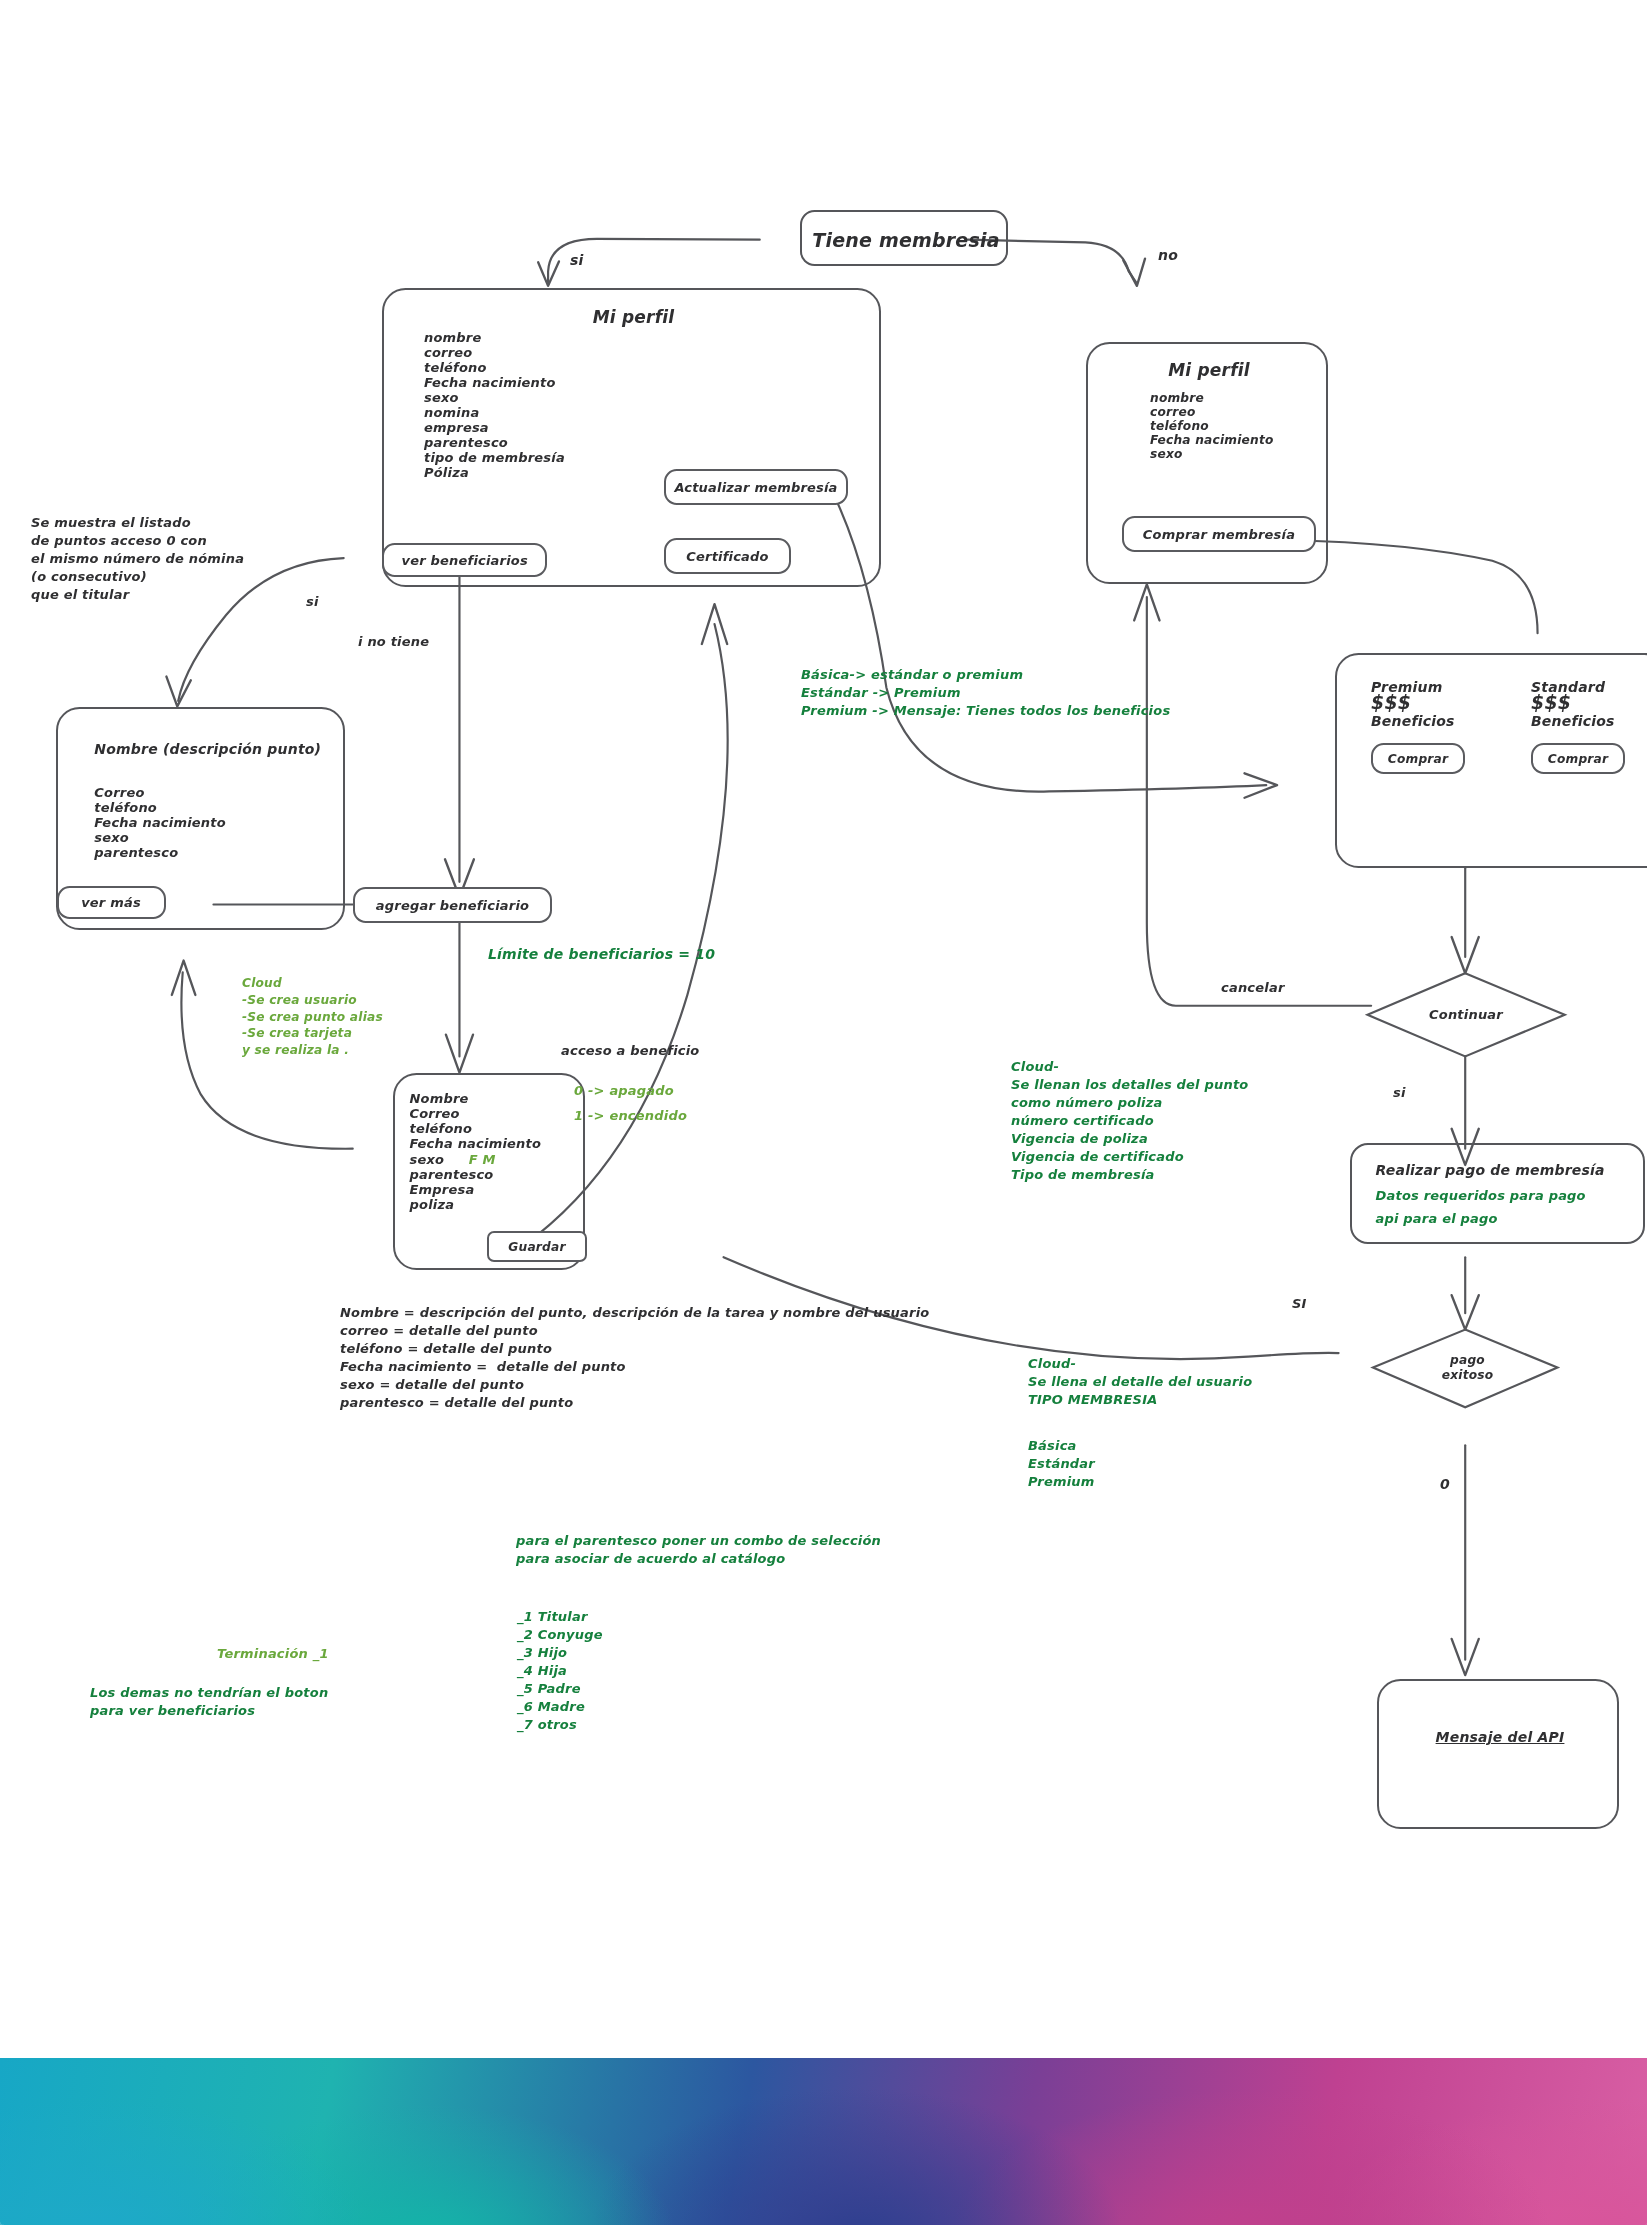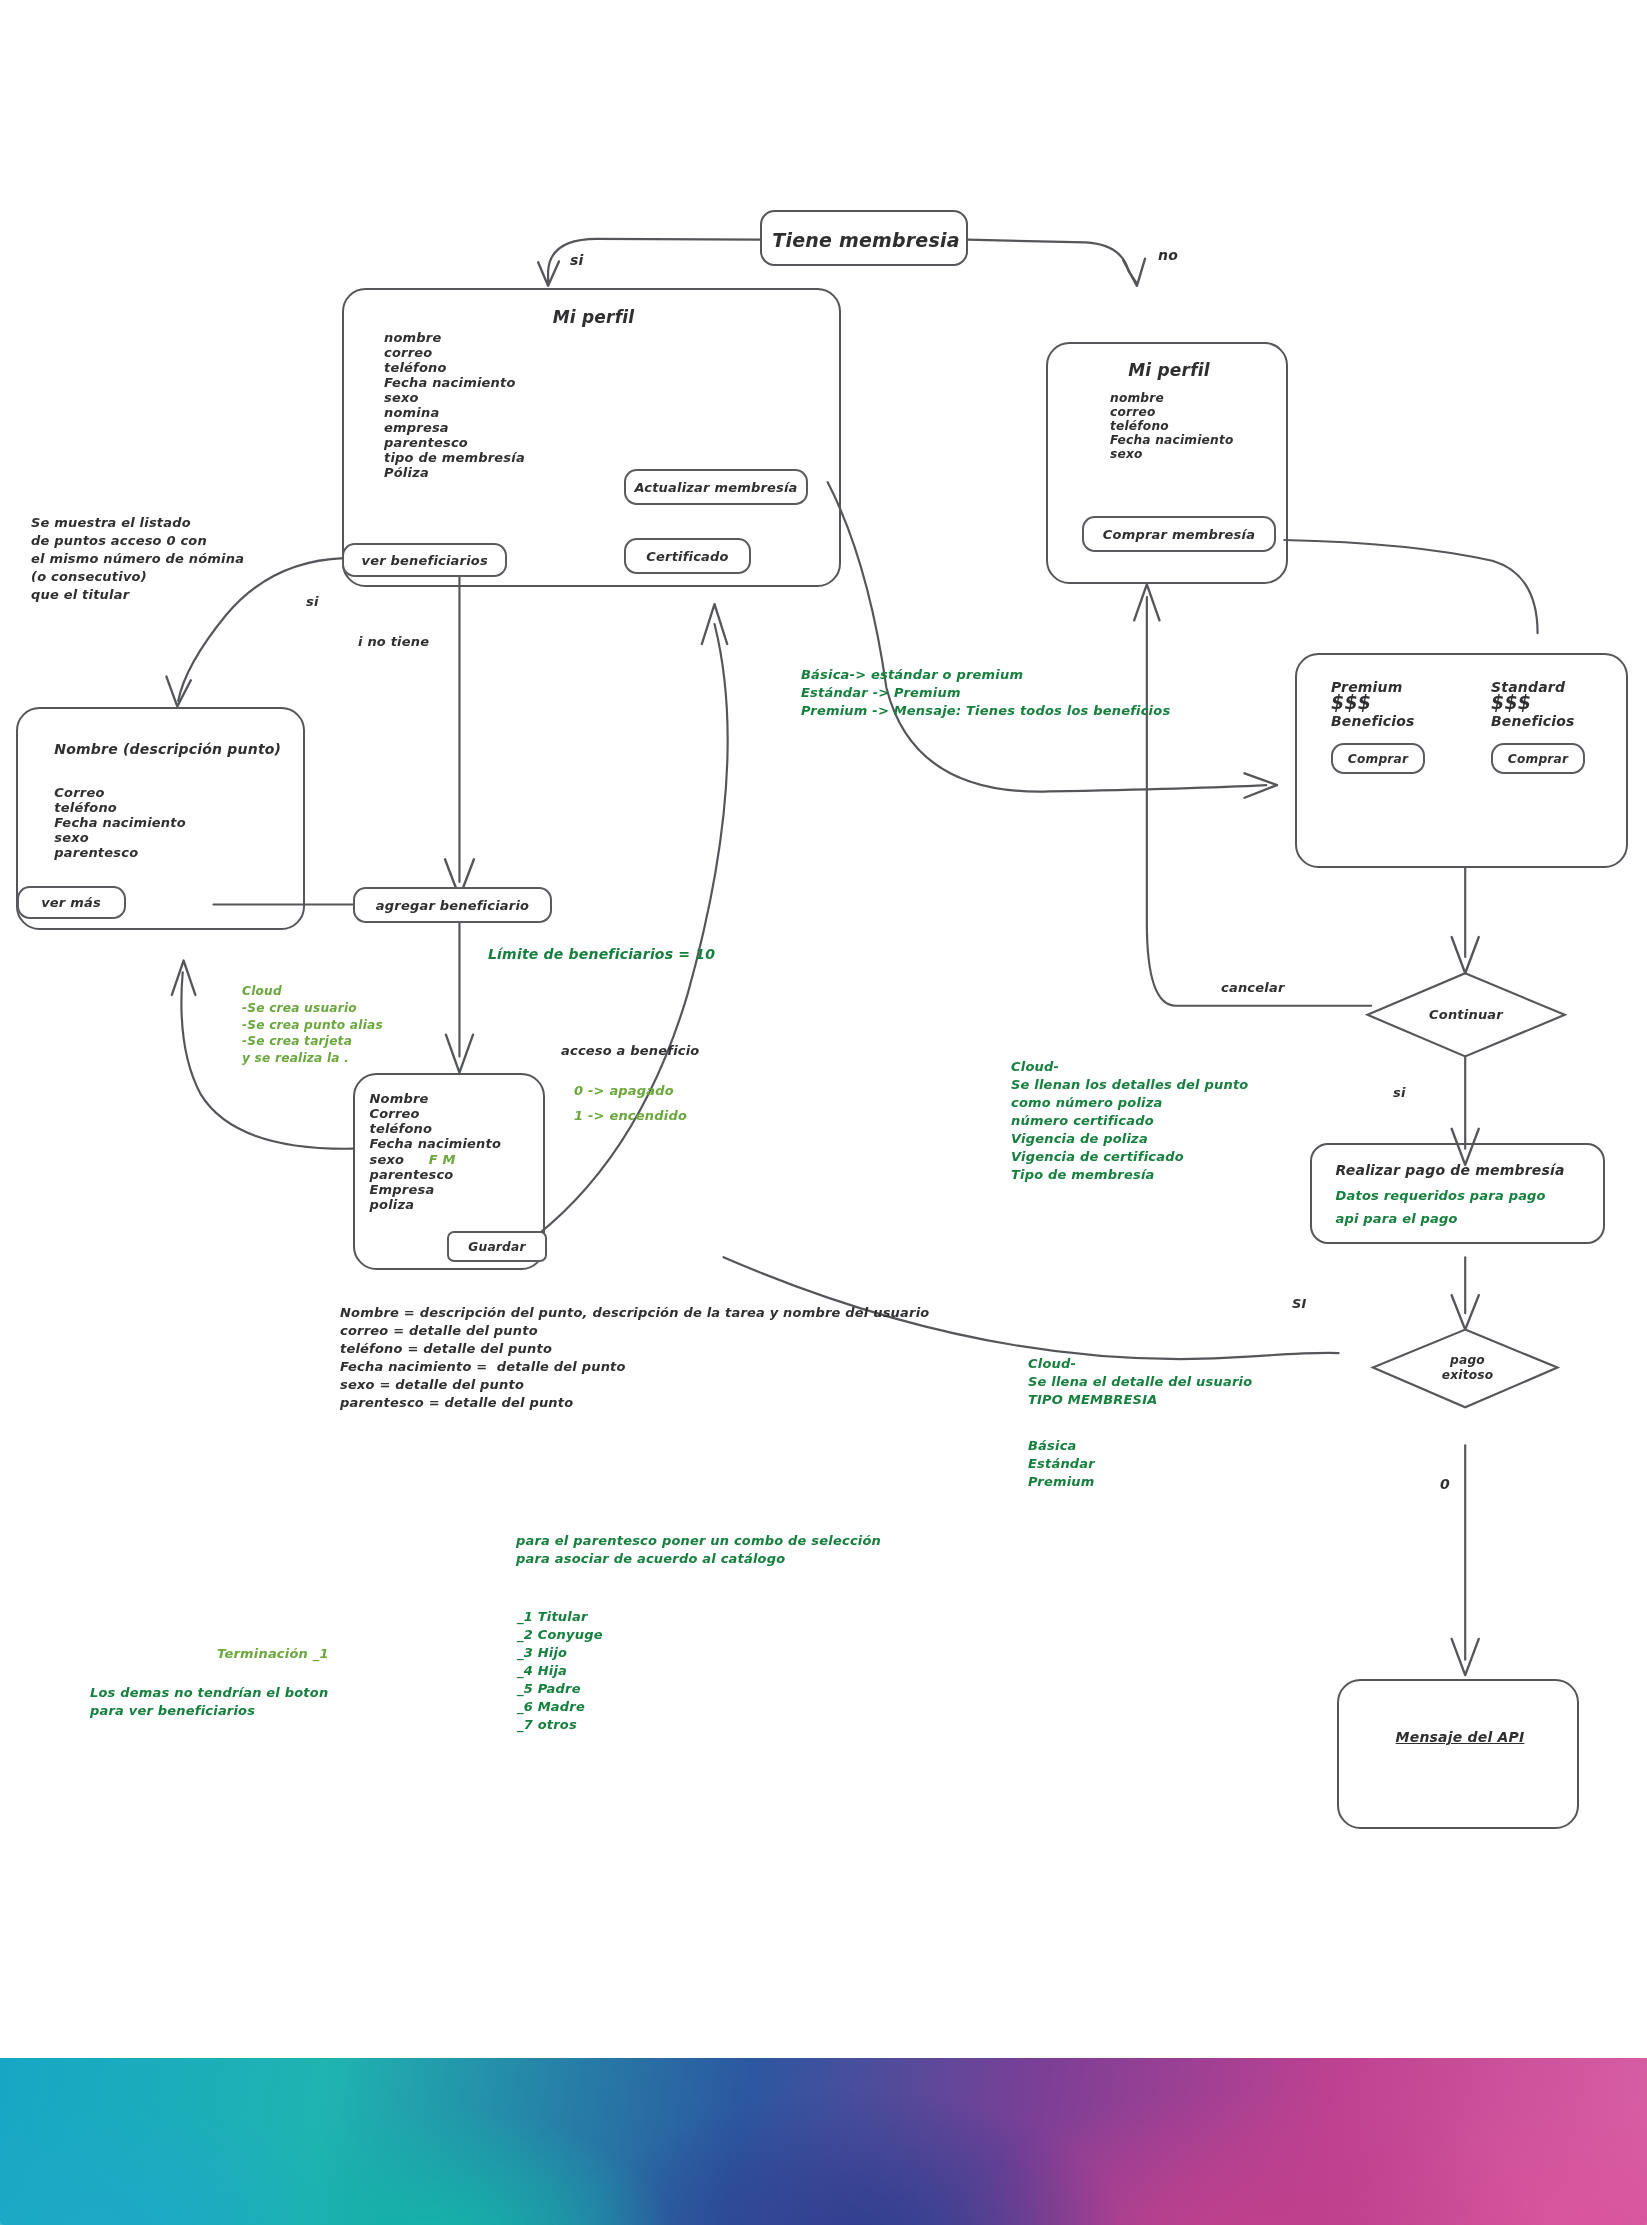--- a/index.html
+++ b/index.html
@@ -13,20 +13,21 @@
   }
   #canvas { position:absolute; left:0; top:0; width:1647px; height:2225px; }
 
   
   .node {
     position:absolute;
     border:2.3px solid #55565a;
     border-radius:23.5px;
     background:transparent;
     color:#2c2c2c;
+    margin-left:40px;
   }
   .btn {
     position:absolute;
     border:2.3px solid #5a5b5f;
     border-radius:12.7px;
     background:#fff;
     display:flex; align-items:center; justify-content:center;
     padding:1.8px 9px;
     white-space:nowrap;
   }
@@ -197,21 +198,21 @@
     <div class="btn" style="left:-1.8px; top:177px; width:109px; height:33px;">
       <span class="hw f14">ver más</span>
     </div>
   </div>
 
   <div class="btn" style="left:353px; top:887px; width:199px; height:36px;">
     <span class="hw f14">agregar beneficiario</span>
   </div>
   <div class="txt hw-orange hw f15" style="left:488px; top:945px;">Límite de beneficiarios = 10</div>
 
-  <div class="txt hw hw-green f13" style="left:242px; top:975px;margin-top:8px;">Cloud
+  <div class="txt hw hw-green f13" style="left:242px; top:975px;">Cloud
 -Se crea usuario
 -Se crea punto alias
 -Se crea tarjeta
 y se realiza la .</div>
 
   <div class="node" style="left:353px; top:1073px; width:192px; height:197px;">
     <div style="position:absolute; left:14.5px; top:16.3px;">
       <div class="hw f14">Nombre</div>
       <div class="hw f14">Correo</div>
       <div class="hw f14">teléfono</div>

